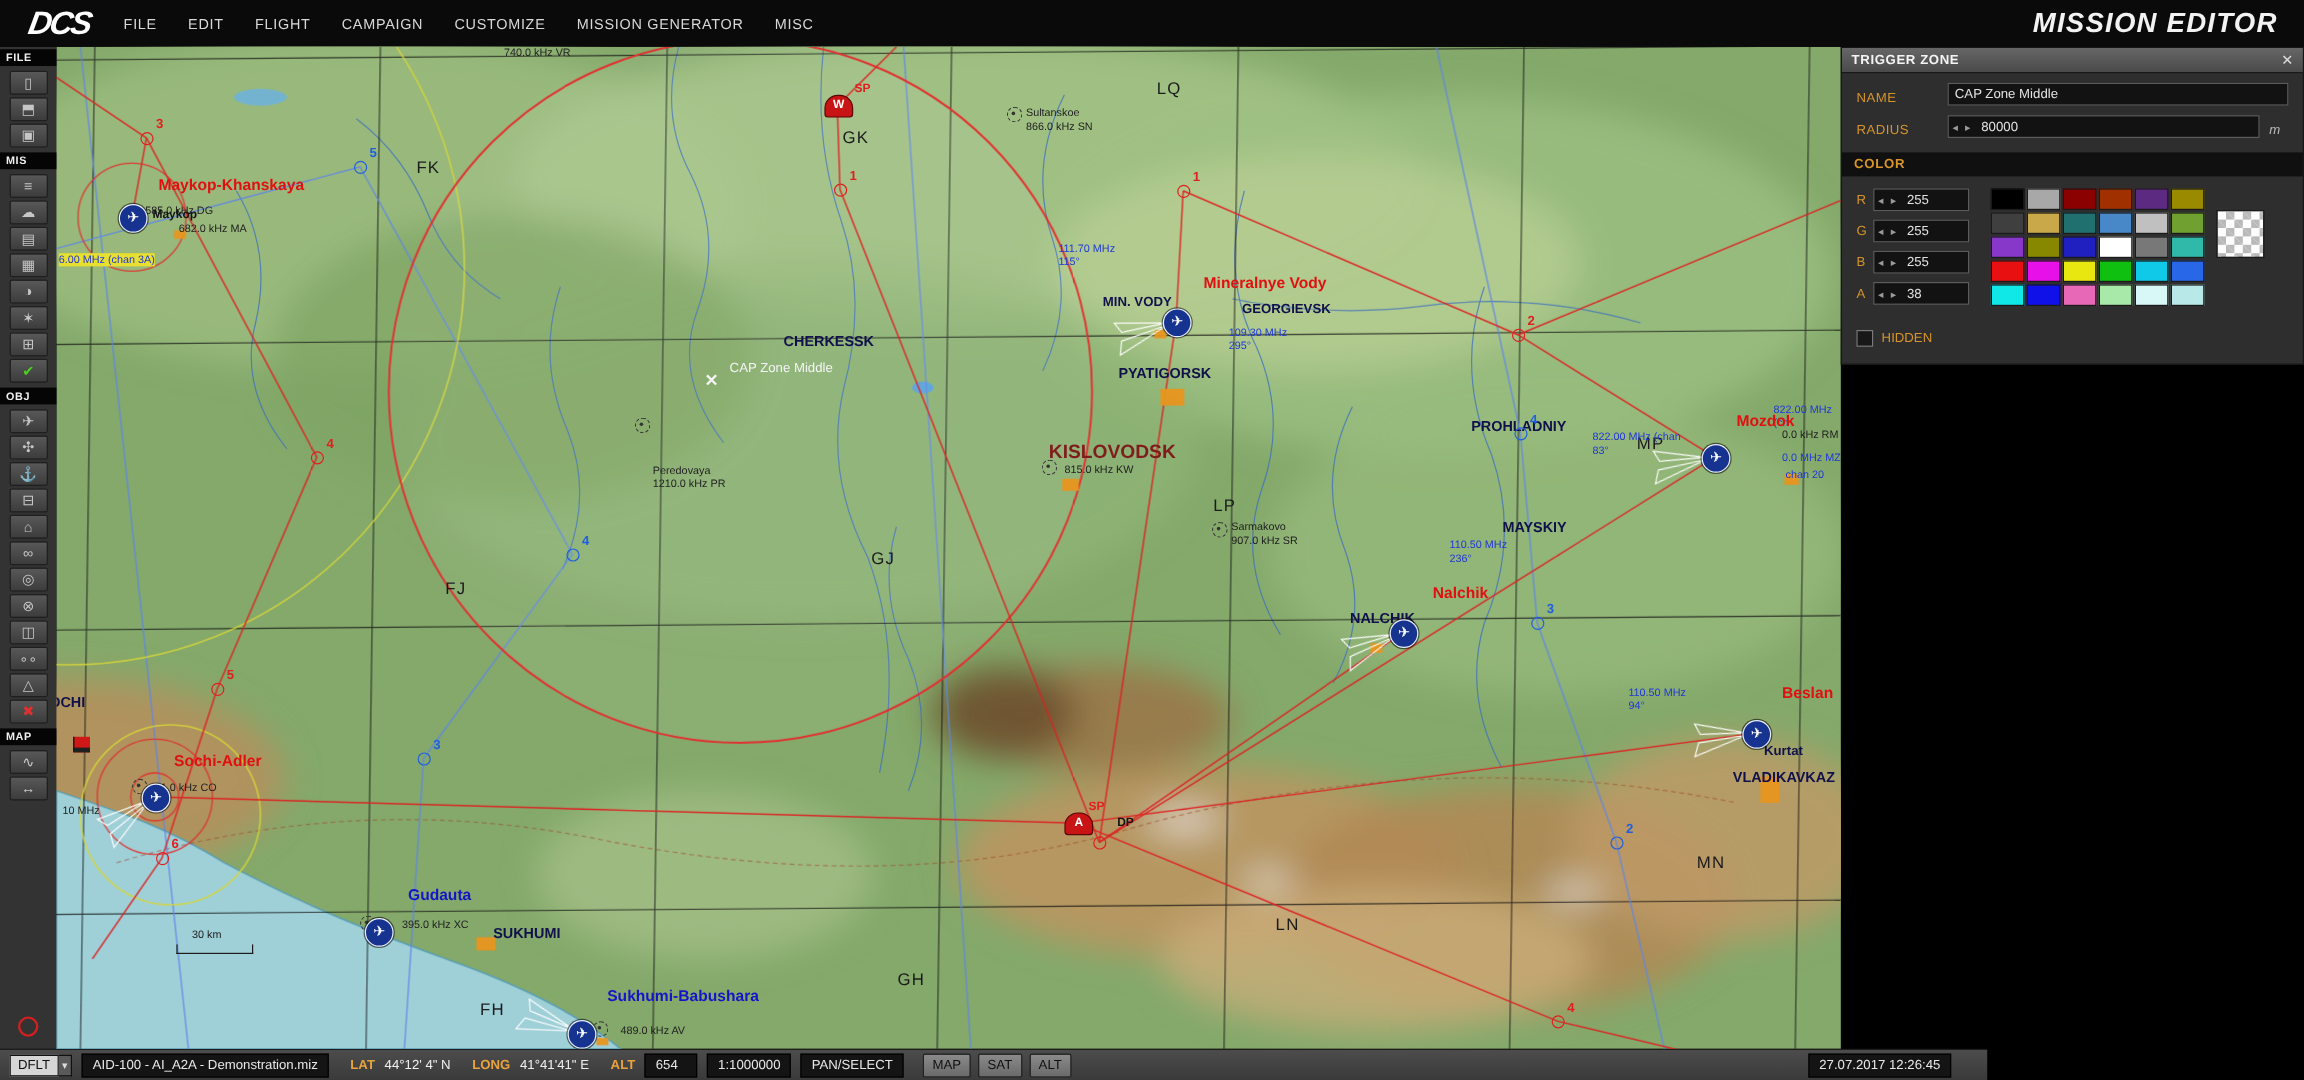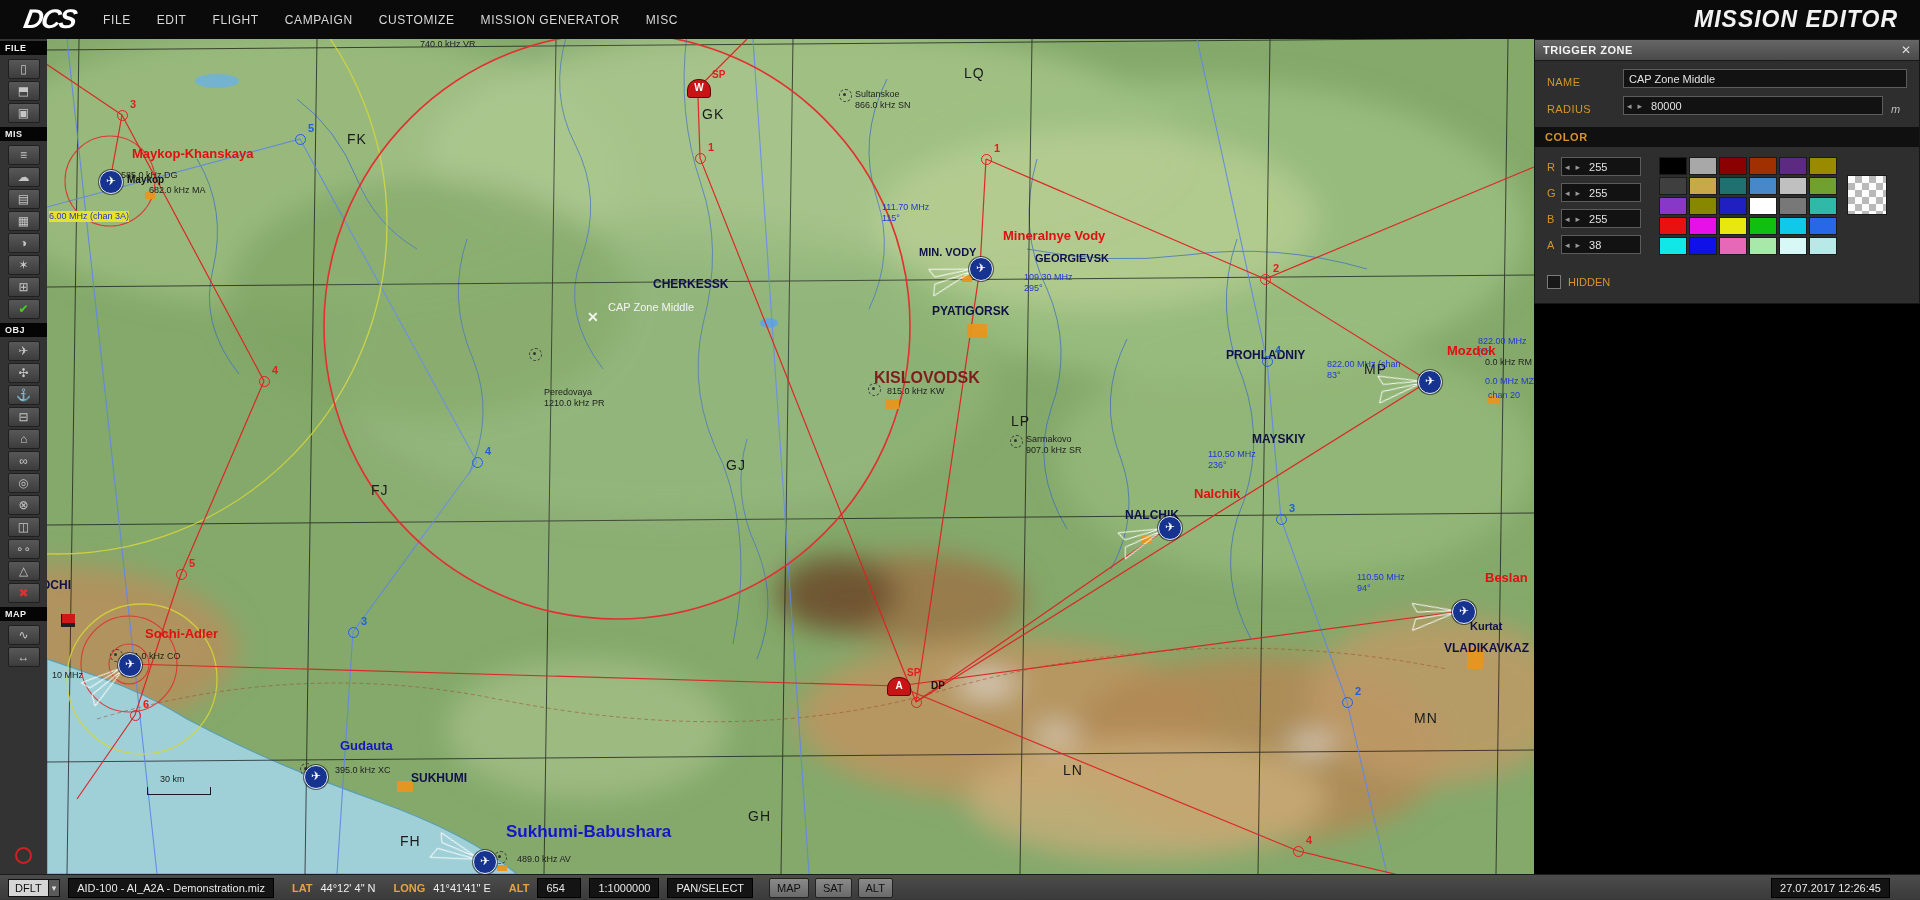--- a/index.html
+++ b/index.html
@@ -80,21 +80,21 @@
   .pal{display:grid;grid-template-columns:repeat(6,28px);grid-auto-rows:18px;gap:2px;margin-left:8px;}
   .swatch{border:1px solid #1a1a1a;cursor:pointer;}
   .checker{width:38px;height:38px;margin:18px 0 0 10px;border:1px solid #1a1a1a;cursor:pointer;
     background-image:linear-gradient(45deg,#b9b9b9 25%,transparent 25%,transparent 75%,#b9b9b9 75%),
       linear-gradient(45deg,#b9b9b9 25%,#fdfdfd 25%,#fdfdfd 75%,#b9b9b9 75%);
     background-size:14px 14px;background-position:0 0,7px 7px;}
   .hidden-row{display:flex;align-items:center;margin:14px 12px 0 12px;gap:7px;}
   .checkbox{width:12px;height:12px;background:#181818;border:1px solid #7a7a7a;cursor:pointer;}
   .hidden-label{color:#d6942a;font-size:11px;}
   
-  .statusbar{position:absolute;left:0;top:874px;width:1920px;height:26px;
+  .statusbar{position:absolute;left:0;top:874px;width:1656px;height:26px;
     background:linear-gradient(#4c4c4c,#3a3a3a);display:flex;align-items:center;z-index:40;
     font-size:12px;gap:8px;border-top:1px solid #1c1c1c;box-sizing:border-box;}
   .combo{display:flex;align-items:center;margin-left:8px;}
   .combo .combo-val{background:#d6d6d6;color:#101010;font-size:11px;padding:2px 6px;
     border:1px solid #111;}
   .combo .combo-arr{background:#5a5a5a;color:#ddd;font-size:9px;padding:3px 3px;
     border:1px solid #111;border-left:none;cursor:pointer;}
   .sb-box{background:#141414;color:#e8e8e8;font-size:11px;padding:3px 8px;border:1px solid #000;
     white-space:nowrap;}
   .sb-label{color:#e8a33d;font-size:11px;font-weight:bold;margin-left:10px;}
@@ -375,21 +375,21 @@
       <div class="city-label" style="left: 1147px; top: 448px; color: rgb(224, 16, 16); font-size: 13px; font-weight: bold;">Nalchik</div>
       <div class="city-label" style="left: 1078px; top: 470px; color: rgb(16, 16, 74); font-size: 12px; font-weight: bold;">NALCHIK</div>
       <div class="city-label" style="left: 1400px; top: 305px; color: rgb(224, 16, 16); font-size: 13px; font-weight: bold;">Mozdok</div>
       <div class="city-label" style="left: 1438px; top: 532px; color: rgb(224, 16, 16); font-size: 13px; font-weight: bold;">Beslan</div>
       <div class="city-label" style="left: 1423px; top: 582px; color: rgb(16, 16, 74); font-size: 11px; font-weight: bold;">Kurtat</div>
       <div class="city-label" style="left: 1397px; top: 603px; color: rgb(16, 16, 74); font-size: 12px; font-weight: bold;">VLADIKAVKAZ</div>
       <div class="city-label" style="left: 98px; top: 588px; color: rgb(224, 16, 16); font-size: 13px; font-weight: bold;">Sochi-Adler</div>
       <div class="city-label" style="left: -14px; top: 540px; color: rgb(16, 16, 74); font-size: 12px; font-weight: bold;">SOCHI</div>
       <div class="city-label" style="left: 293px; top: 700px; color: rgb(21, 21, 200); font-size: 13px; font-weight: bold;">Gudauta</div>
       <div class="city-label" style="left: 364px; top: 733px; color: rgb(16, 16, 74); font-size: 12px; font-weight: bold;">SUKHUMI</div>
-      <div class="city-label" style="left: 459px; top: 784px; color: rgb(21, 21, 200); font-size: 17px; font-weight: bold;">Sukhumi-Babushara</div>
+      <div class="city-label" style="left: 459px; top: 784px; color: rgb(21, 21, 200); font-size: 13px; font-weight: bold;">Sukhumi-Babushara</div>
     </div>
   <div class="overlay">
 
   <div class="wp" style="left: 75px; top: 76px; color: rgb(224, 32, 32);">
       <span class="wp-ring"></span>
       <span class="wp-num">3</span>
     </div>
       <div class="wp" style="left: 653px; top: 119px; color: rgb(224, 32, 32);">
       <span class="wp-ring"></span>
       <span class="wp-num">1</span>

